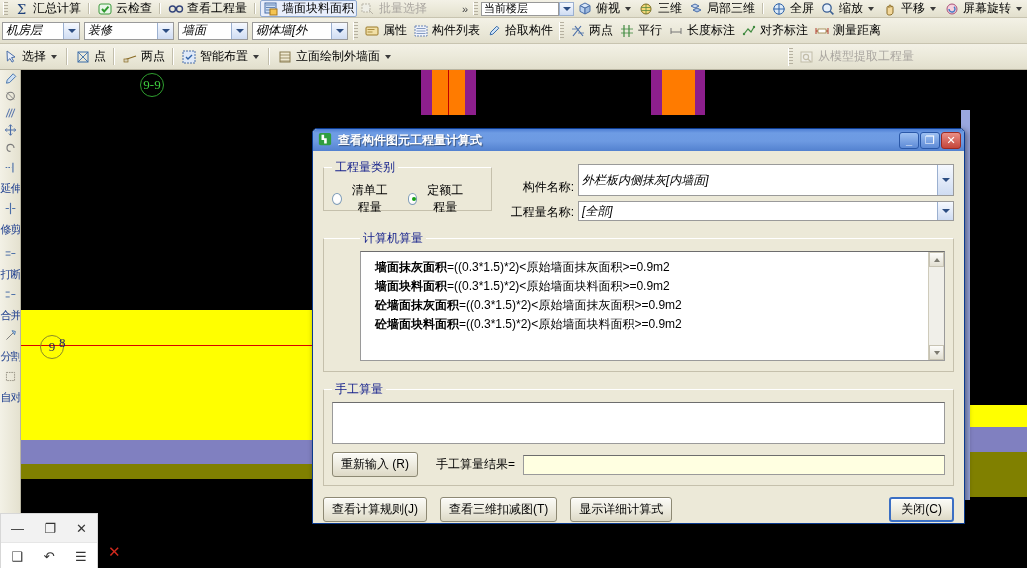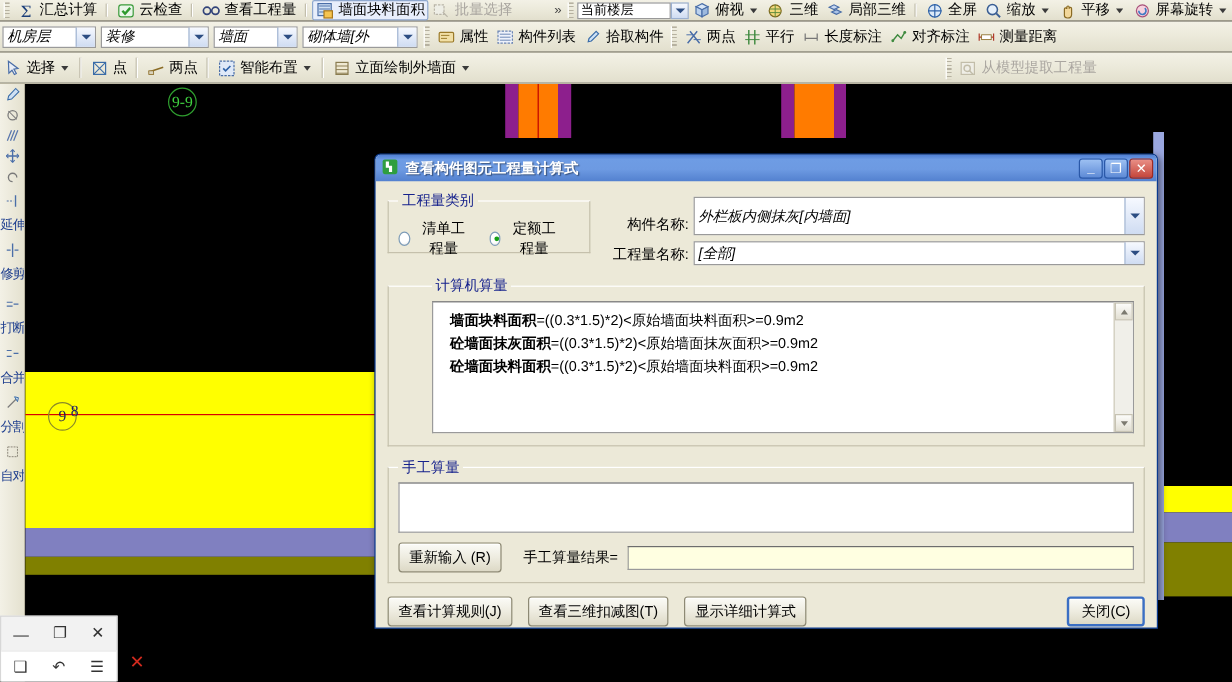--- a/index.html
+++ b/index.html
@@ -672,20 +672,23 @@
             </div>
           </div>
         </div>
       </div>
 
       <fieldset class="grp" style="margin-top:9px;padding-bottom:10px;padding-left:36px;">
         <legend>计算机算量</legend>
         <div class="listbox">
           <div class="rows">
             <div class="frow">
+              <b>墙面抹灰面积</b><span>=((0.3*1.5)*2)&lt;原始墙面抹灰面积&gt;=0.9m2</span>
+            </div>
+            <div class="frow">
               <b>墙面块料面积</b><span>=((0.3*1.5)*2)&lt;原始墙面块料面积&gt;=0.9m2</span>
             </div>
             <div class="frow">
               <b>砼墙面抹灰面积</b><span>=((0.3*1.5)*2)&lt;原始墙面抹灰面积&gt;=0.9m2</span>
             </div>
             <div class="frow">
               <b>砼墙面块料面积</b><span>=((0.3*1.5)*2)&lt;原始墙面块料面积&gt;=0.9m2</span>
             </div>
           </div>
           <div class="sbar">

